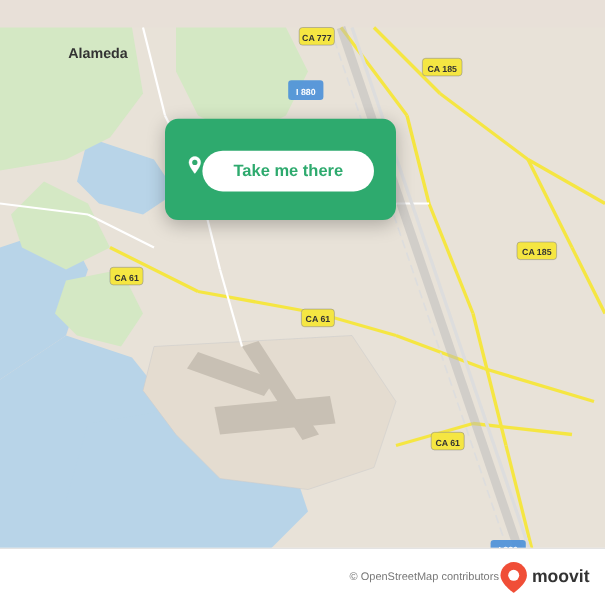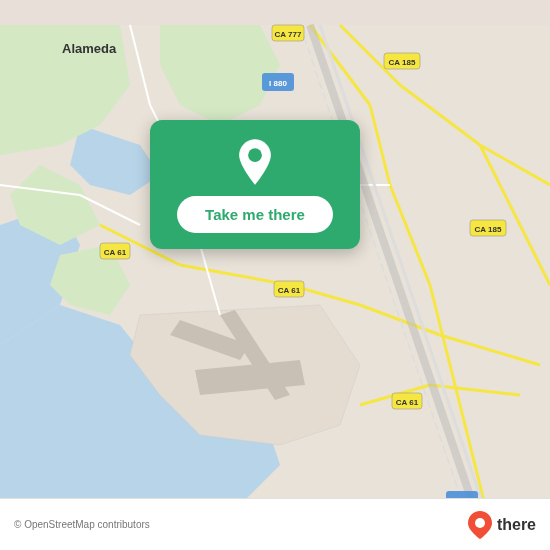--- a/index.html
+++ b/index.html
@@ -23,27 +23,27 @@
     
     #map-svg {
       position: absolute;
       top: 0; left: 0;
       width: 100%; height: 100%;
     }
 
     
     #popup-card {
       position: absolute;
-      top: 120px;
+      top: 108px;
       left: 150px;
       width: 210px;
       background-color: #2eaa6e;
       border-radius: 12px;
       display: flex;
-      flex-direction: column;
+      flex-direction: row;
       align-items: center;
       padding: 18px 20px 16px 20px;
       box-shadow: 0 4px 16px rgba(0,0,0,0.25);
       z-index: 10;
     }
 
     #location-pin-icon {
       width: 48px;
       height: 48px;
       margin-bottom: 10px;
@@ -73,20 +73,21 @@
       align-items: center;
       justify-content: space-between;
       padding: 0 14px;
       border-top: 1px solid #e0e0e0;
       z-index: 20;
     }
 
     #attribution-text {
       font-size: 10px;
       color: #555;
+      text-align: right;
     }
 
     #location-name {
       font-size: 13px;
       font-weight: bold;
       color: #222;
     }
 
     #moovit-logo {
       display: flex;
@@ -228,17 +229,17 @@
   <div id="bottom-bar">
     <div id="bottom-left" style="display:flex; flex-direction:column; flex:1;">
       <span id="attribution-text" style="font-size:10px; color:#777;">© OpenStreetMap contributors</span>
     </div>
 
     <div id="moovit-logo" style="display:flex; align-items:center; gap:4px;">
       <svg width="26" height="30" viewBox="0 0 26 30" xmlns="http://www.w3.org/2000/svg">
         <path d="M13 1 C6.4 1 1 6.4 1 13 C1 21 13 29 13 29 C13 29 25 21 25 13 C25 6.4 19.6 1 13 1 Z" fill="#f04e37"></path>
         <circle cx="13" cy="13" r="5" fill="white"></circle>
       </svg>
-      <span style="font-size:16px; font-weight:bold; color:#333;">there</span>
+      <span style="font-size:16px; font-weight:bold; color:#333;">moovit</span>
     </div>
   </div>
 
 </div>
 
 </body></html>

